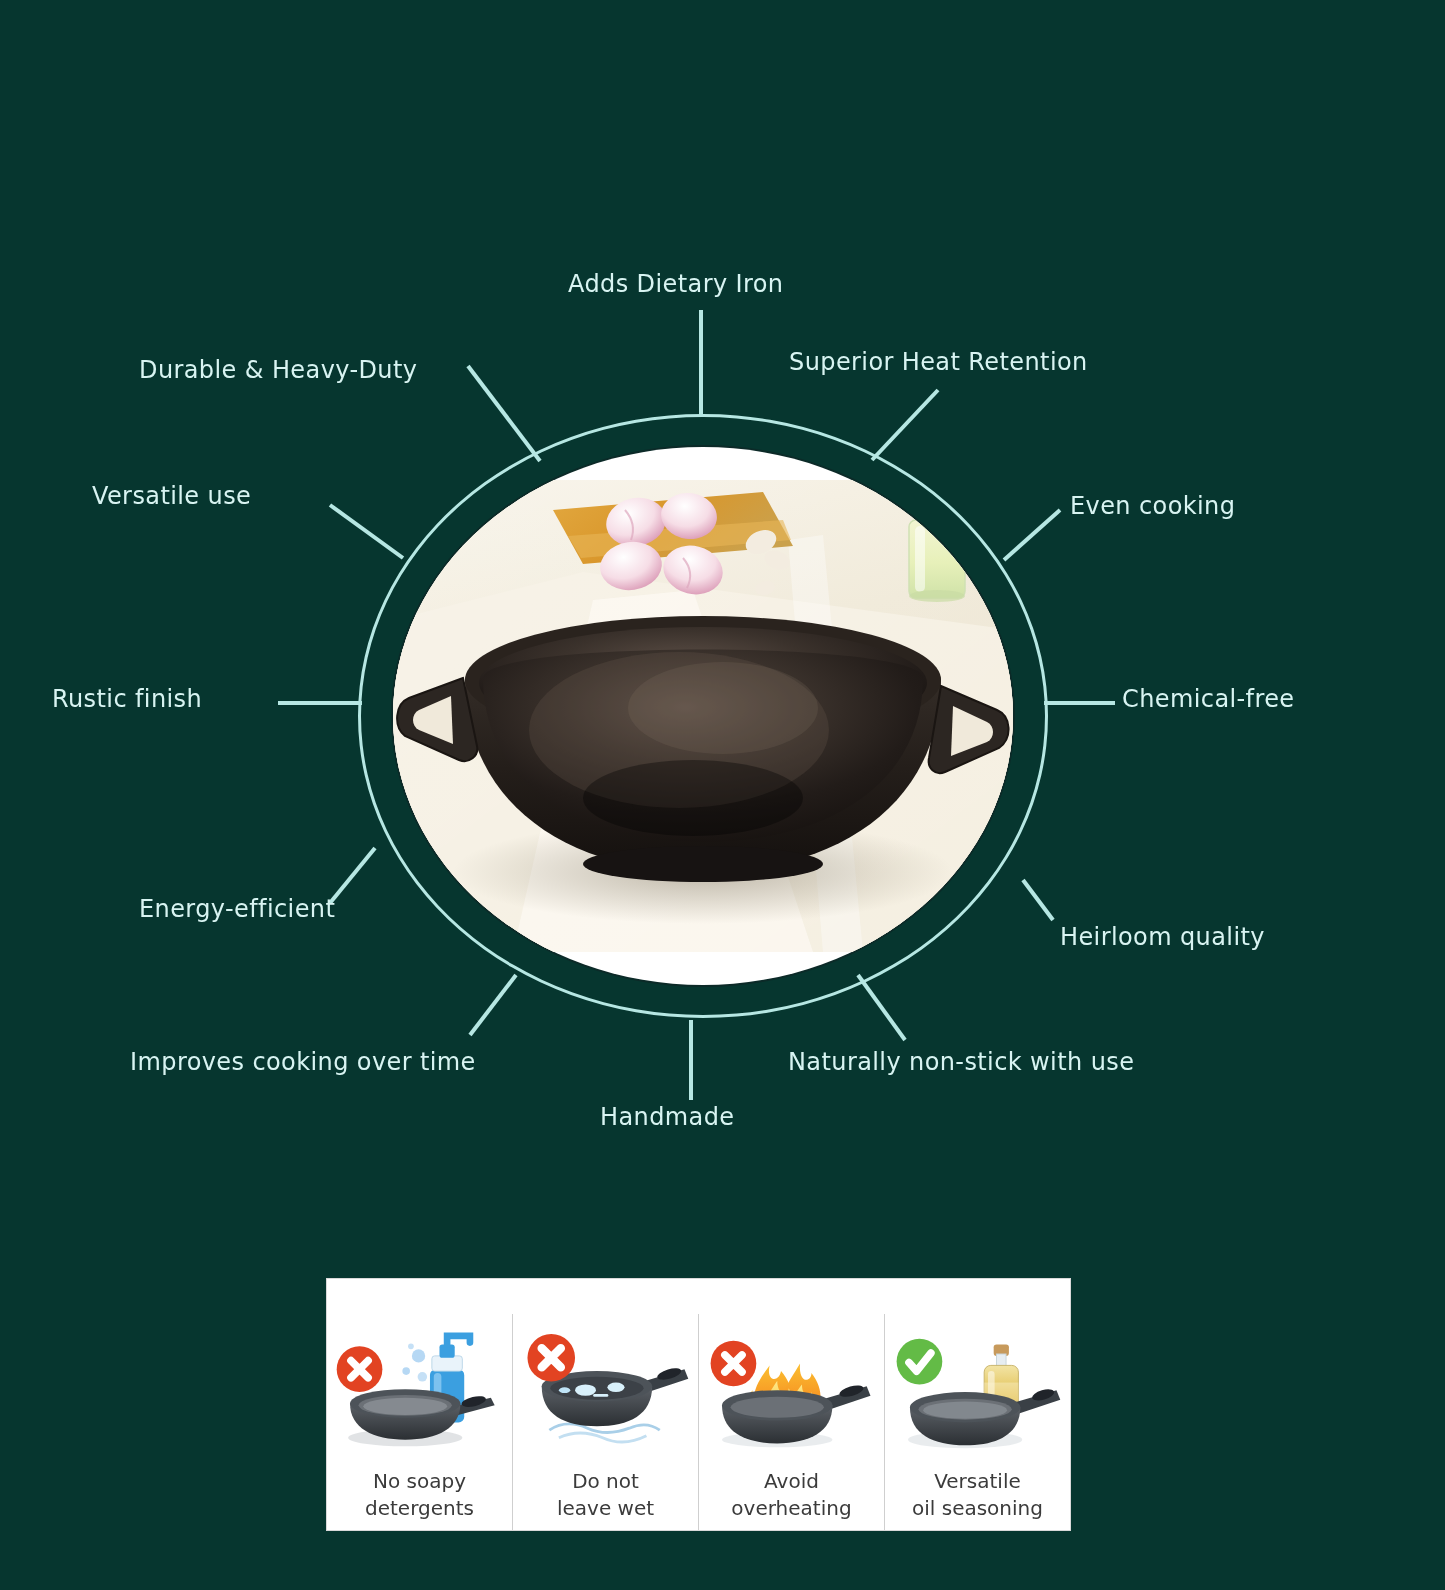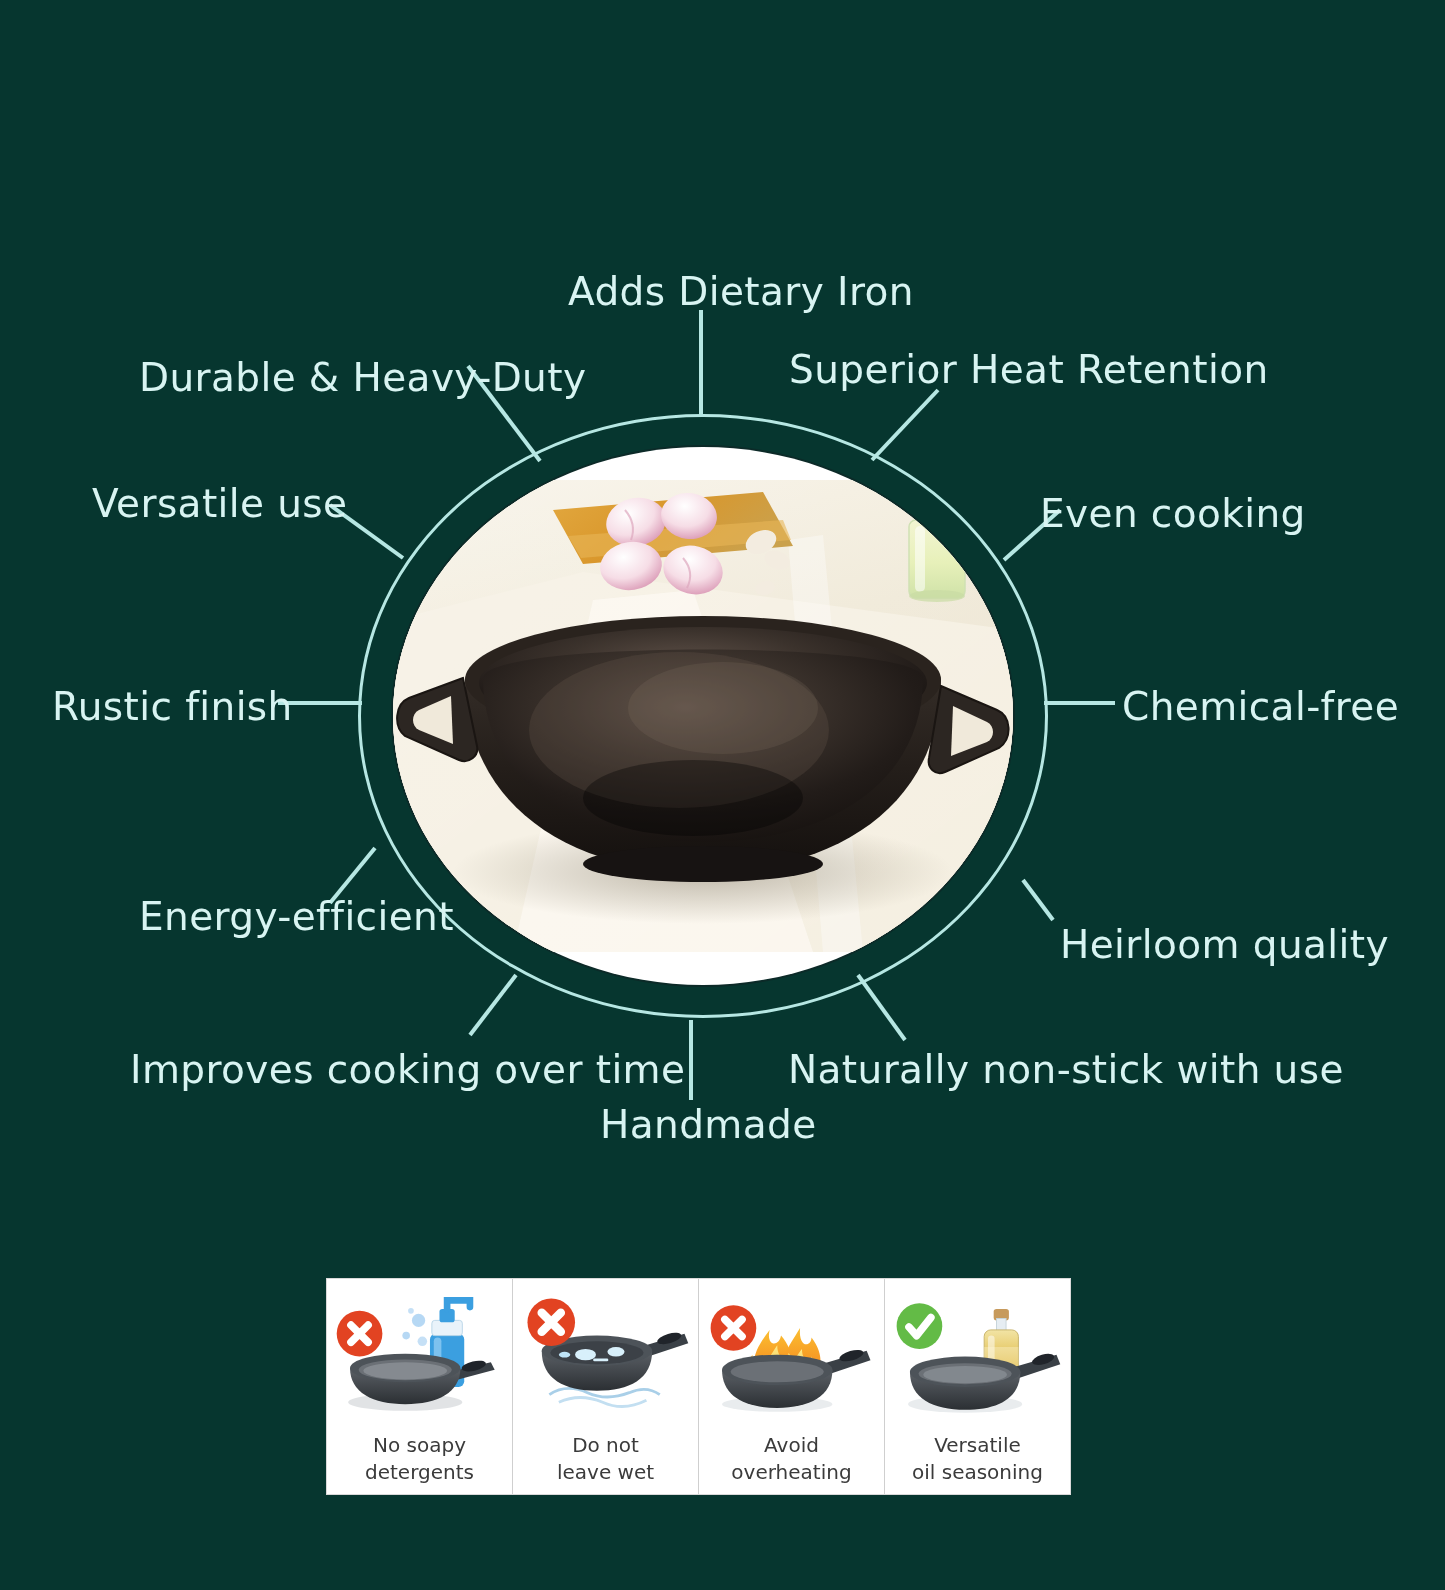--- a/index.html
+++ b/index.html
@@ -42,35 +42,36 @@
     top:33px; height:472px;
     overflow:hidden;
     background:#efe9dc;
   }
   .photo-band svg{ display:block; width:100%; height:100%; }
 
   
   .lbl{
     position:absolute;
     color:#d8f4f2;
-    font-size:39px;
+    font-size:24px;
     font-weight:400;
     letter-spacing:.4px;
     white-space:nowrap;
     line-height:1;
   }
 
   
   .care{
     position:absolute;
     left:326px; top:1278px;
-    width:745px; height:217px;
+    width:745px; height:253px;
     display:flex;
     background:#ffffff;
     border:1px solid #d9d9d9;
+    align-items:flex-end;
   }
   .care-cell{
     flex:1 1 0;
     background:#ffffff;
     border-right:1px solid #cfcfcf;
     display:flex; flex-direction:column;
     align-items:center; justify-content:flex-start;
     padding:10px 4px 8px;
     position:relative;
   }
@@ -227,21 +228,21 @@
           <ellipse cx="310" cy="384" rx="120" ry="18" fill="#171312"></ellipse>
         </svg>
       </div>
     </div>
   </div>
 
   <div class="lbl" style="left:568px; top:272px;">Adds Dietary Iron</div>
   <div class="lbl" style="left:139px; top:325px;margin-top:33px;">Durable &amp; Heavy-Duty</div>
   <div class="lbl" style="left:789px; top:350px;">Superior Heat Retention</div>
   <div class="lbl" style="left:92px;  top:484px;">Versatile use</div>
-  <div class="lbl" style="left:1040px; top:494px;text-align:right;">Even cooking</div>
+  <div class="lbl" style="left:1070px; top:494px;text-align:right;">Even cooking</div>
   <div class="lbl" style="left:52px;  top:687px;">Rustic finish</div>
   <div class="lbl" style="left:1122px; top:687px;">Chemical-free</div>
   <div class="lbl" style="left:139px; top:897px;">Energy-efficient</div>
   <div class="lbl" style="left:1040px; top:925px;margin-left:20px;">Heirloom quality</div>
   <div class="lbl" style="left:130px; top:1050px;">Improves cooking over time</div>
   <div class="lbl" style="left:788px; top:1050px;">Naturally non-stick with use</div>
   <div class="lbl" style="left:600px; top:1105px;">Handmade</div>
 
   <div class="care">
 

